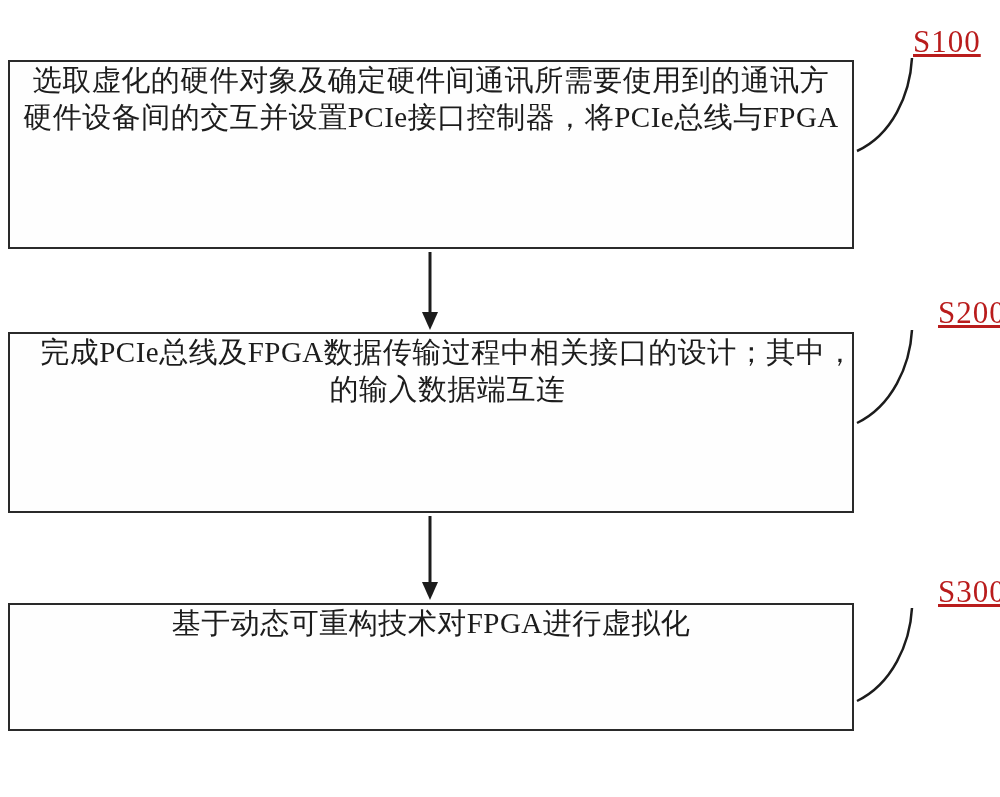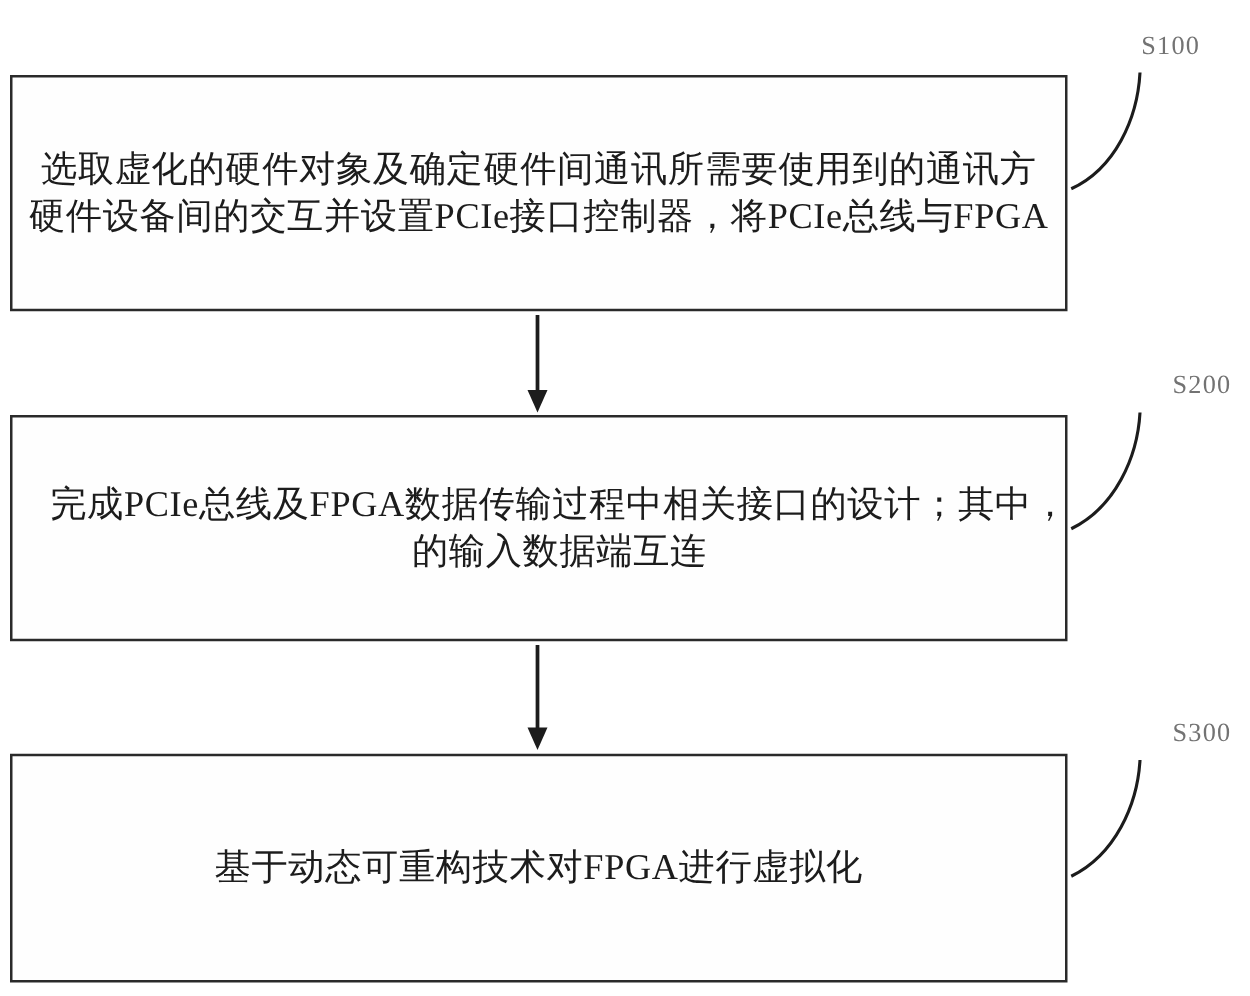--- a/index.html
+++ b/index.html
@@ -26,38 +26,38 @@
   }
   .step-box {
     position: absolute;
     left: 8px;
     width: 846px;
     border: 2px solid #2a2a2a;
     box-sizing: border-box;
     background: #fefefe;
     display: flex;
     flex-direction: column;
-    justify-content: center;
     align-items: center;
   }
   .box-1 { top: 60px;  height: 189px; }
   .box-2 { top: 332px; height: 181px; padding-left: 33px; }
-  .box-3 { top: 603px; height: 183px; }
+  .box-3 { top: 603px; height: 128px; }
   .text-line {
     font-size: 29px;
     line-height: 37px;
     text-align: center;
     white-space: nowrap;
     letter-spacing: 0.5px;
   }
   .step-label {
     position: absolute;
-    font-size: 21px;
+    font-size: 31px;
     letter-spacing: 1px;
-    color: #737373;
+    color: #b91c1c;
+    text-decoration: underline;
   }
   .label-1 { left: 913px; top: 24px; }
   .label-2 { left: 938px; top: 295px; }
   .label-3 { left: 938px; top: 574px; }
 </style>
 </head>
 <body>
 
 <div class="canvas">
 

